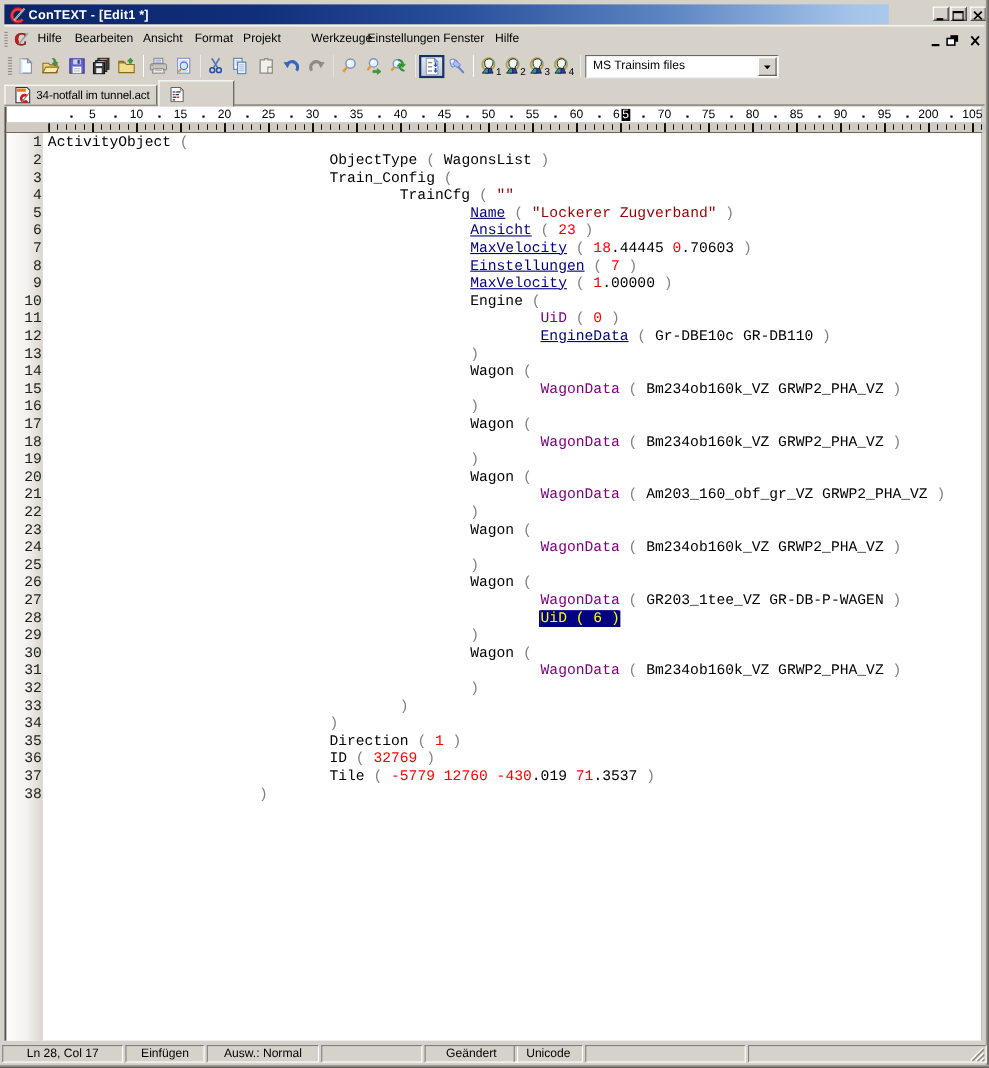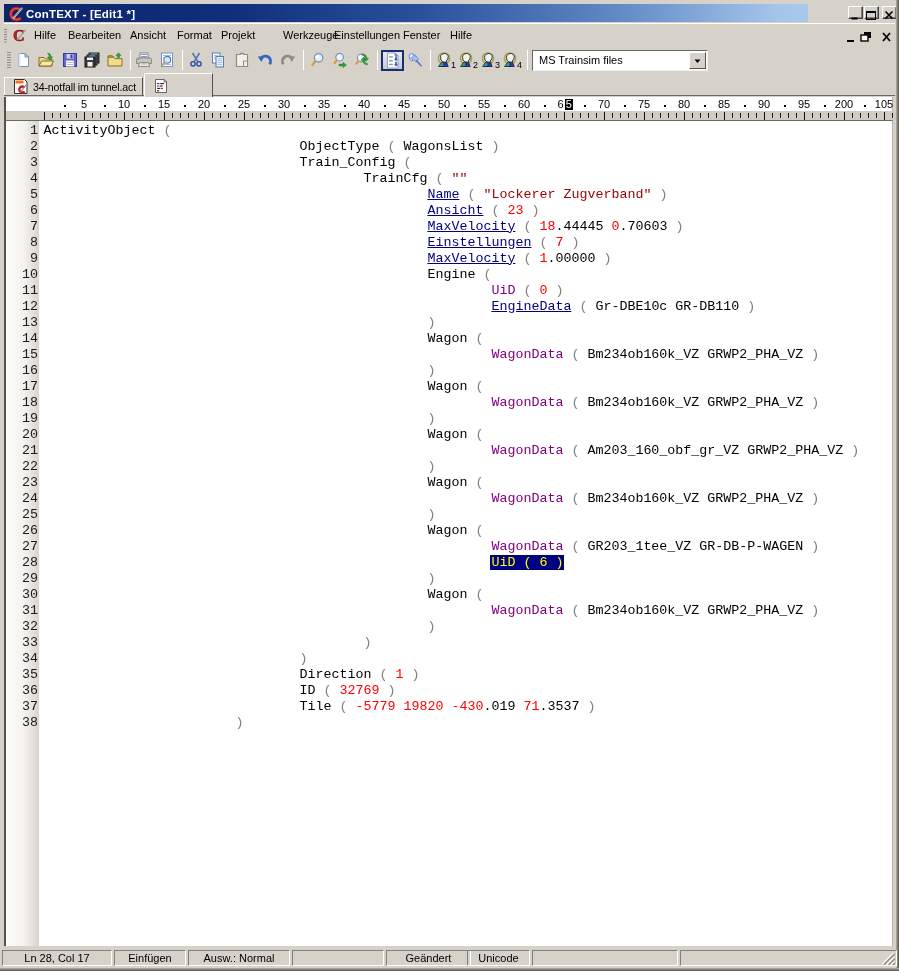--- a/index.html
+++ b/index.html
@@ -440,21 +440,21 @@
                                                         <span class="pp">WagonData</span> <span class="g">(</span> GR203_1tee_VZ GR-DB-P-WAGEN <span class="g">)</span>
                                                         <span class="sel">UiD ( 6 )</span>
                                                 <span class="g">)</span>
                                                 Wagon <span class="g">(</span>
                                                         <span class="pp">WagonData</span> <span class="g">(</span> Bm234ob160k_VZ GRWP2_PHA_VZ <span class="g">)</span>
                                                 <span class="g">)</span>
                                         <span class="g">)</span>
                                 <span class="g">)</span>
                                 Direction <span class="g">(</span> <span class="n">1</span> <span class="g">)</span>
                                 ID <span class="g">(</span> <span class="n">32769</span> <span class="g">)</span>
-                                Tile <span class="g">(</span> <span class="n">-5779</span> <span class="n">19820</span> <span class="n">-430</span>.019 <span class="n">71</span>.3537 <span class="g">)</span>
+                                Tile <span class="g">(</span> <span class="n">-5779</span> <span class="n">12760</span> <span class="n">-430</span>.019 <span class="n">71</span>.3537 <span class="g">)</span>
                         <span class="g">)</span></pre>
 </div>
 <div class="abs" id="brd-right"></div>
 <div class="abs" id="brd-bottom"></div>
 <div class="abs" id="statusbar">
   <div class="abs panel" style="left:0px;width:110px">Ln 28, Col 17</div>
   <div class="abs panel" style="left:112px;width:72px">Einfügen</div>
   <div class="abs panel" style="left:186px;width:102px">Ausw.: Normal</div>
   <div class="abs panel" style="left:290px;width:92px"></div>
   <div class="abs panel" style="left:384px;width:85px">Geändert</div>

